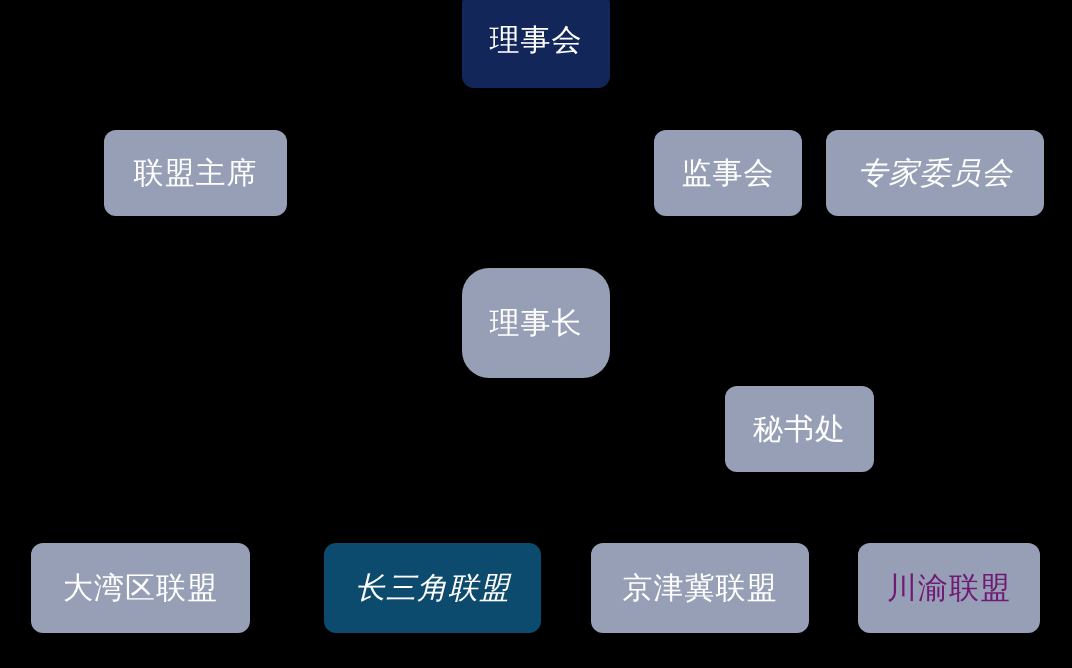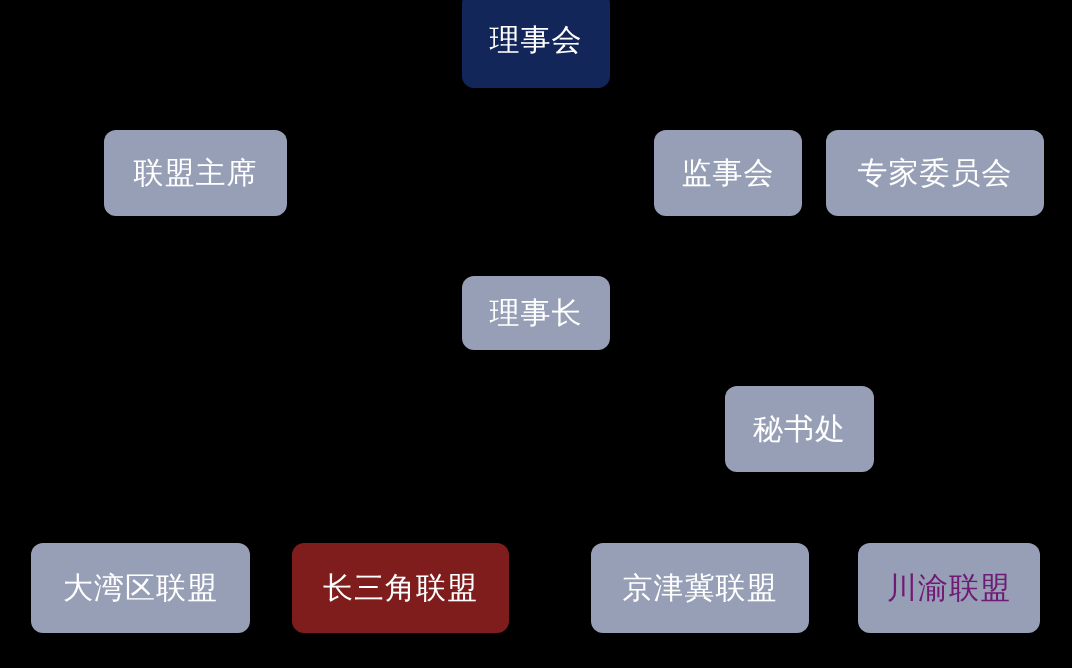--- a/index.html
+++ b/index.html
@@ -56,37 +56,37 @@
   </div>
 
   <div class="node" style="left: 104px; top: 130px; width: 183px; height: 86px; background: rgb(150, 159, 181); color: rgb(255, 255, 255);">
     <span class="node-label">联盟主席</span>
   </div>
 
   <div class="node" style="left: 654px; top: 130px; width: 148px; height: 86px; background: rgb(150, 159, 181); color: rgb(255, 255, 255); justify-content: center;">
     <span class="node-label">监事会</span>
   </div>
 
-  <div class="node" style="left: 826px; top: 130px; width: 218px; height: 86px; background: rgb(150, 159, 181); color: rgb(255, 255, 255);">
+  <div class="node" style="left: 826px; top: 130px; width: 218px; height: 86px; background: rgb(150, 159, 181); color: rgb(255, 255, 255); font-style: italic;">
     <span class="node-label">专家委员会</span>
   </div>
 
-  <div class="node" style="left: 462px; top: 276px; width: 148px; height: 74px; background: rgb(150, 159, 181); color: rgb(255, 255, 255);">
+  <div class="node" style="left: 462px; top: 268px; width: 148px; height: 110px; background: rgb(150, 159, 181); color: rgb(255, 255, 255); border-radius: 27px;">
     <span class="node-label">理事长</span>
   </div>
 
   <div class="node" style="left: 725px; top: 386px; width: 149px; height: 86px; background: rgb(150, 159, 181); color: rgb(255, 255, 255);">
     <span class="node-label">秘书处</span>
   </div>
 
   <div class="node" style="left: 31px; top: 543px; width: 219px; height: 90px; background: rgb(150, 159, 181); color: rgb(255, 255, 255);">
     <span class="node-label">大湾区联盟</span>
   </div>
 
-  <div class="node" style="left: 292px; top: 543px; width: 217px; height: 90px; background: #7f1d1d; color: rgb(255, 255, 255);">
+  <div class="node" style="left: 324px; top: 543px; width: 217px; height: 90px; background: #0c4a6e; color: rgb(255, 255, 255); font-style: italic;">
     <span class="node-label">长三角联盟</span>
   </div>
 
   <div class="node" style="left: 583px; top: 543px; width: 218px; height: 90px; background: rgb(150, 159, 181); color: rgb(255, 255, 255); margin-left: 8px;">
     <span class="node-label">京津冀联盟</span>
   </div>
 
   <div class="node" style="left: 858px; top: 543px; width: 182px; height: 90px; background: rgb(150, 159, 181); color: #701a75;">
     <span class="node-label">川渝联盟</span>
   </div>

